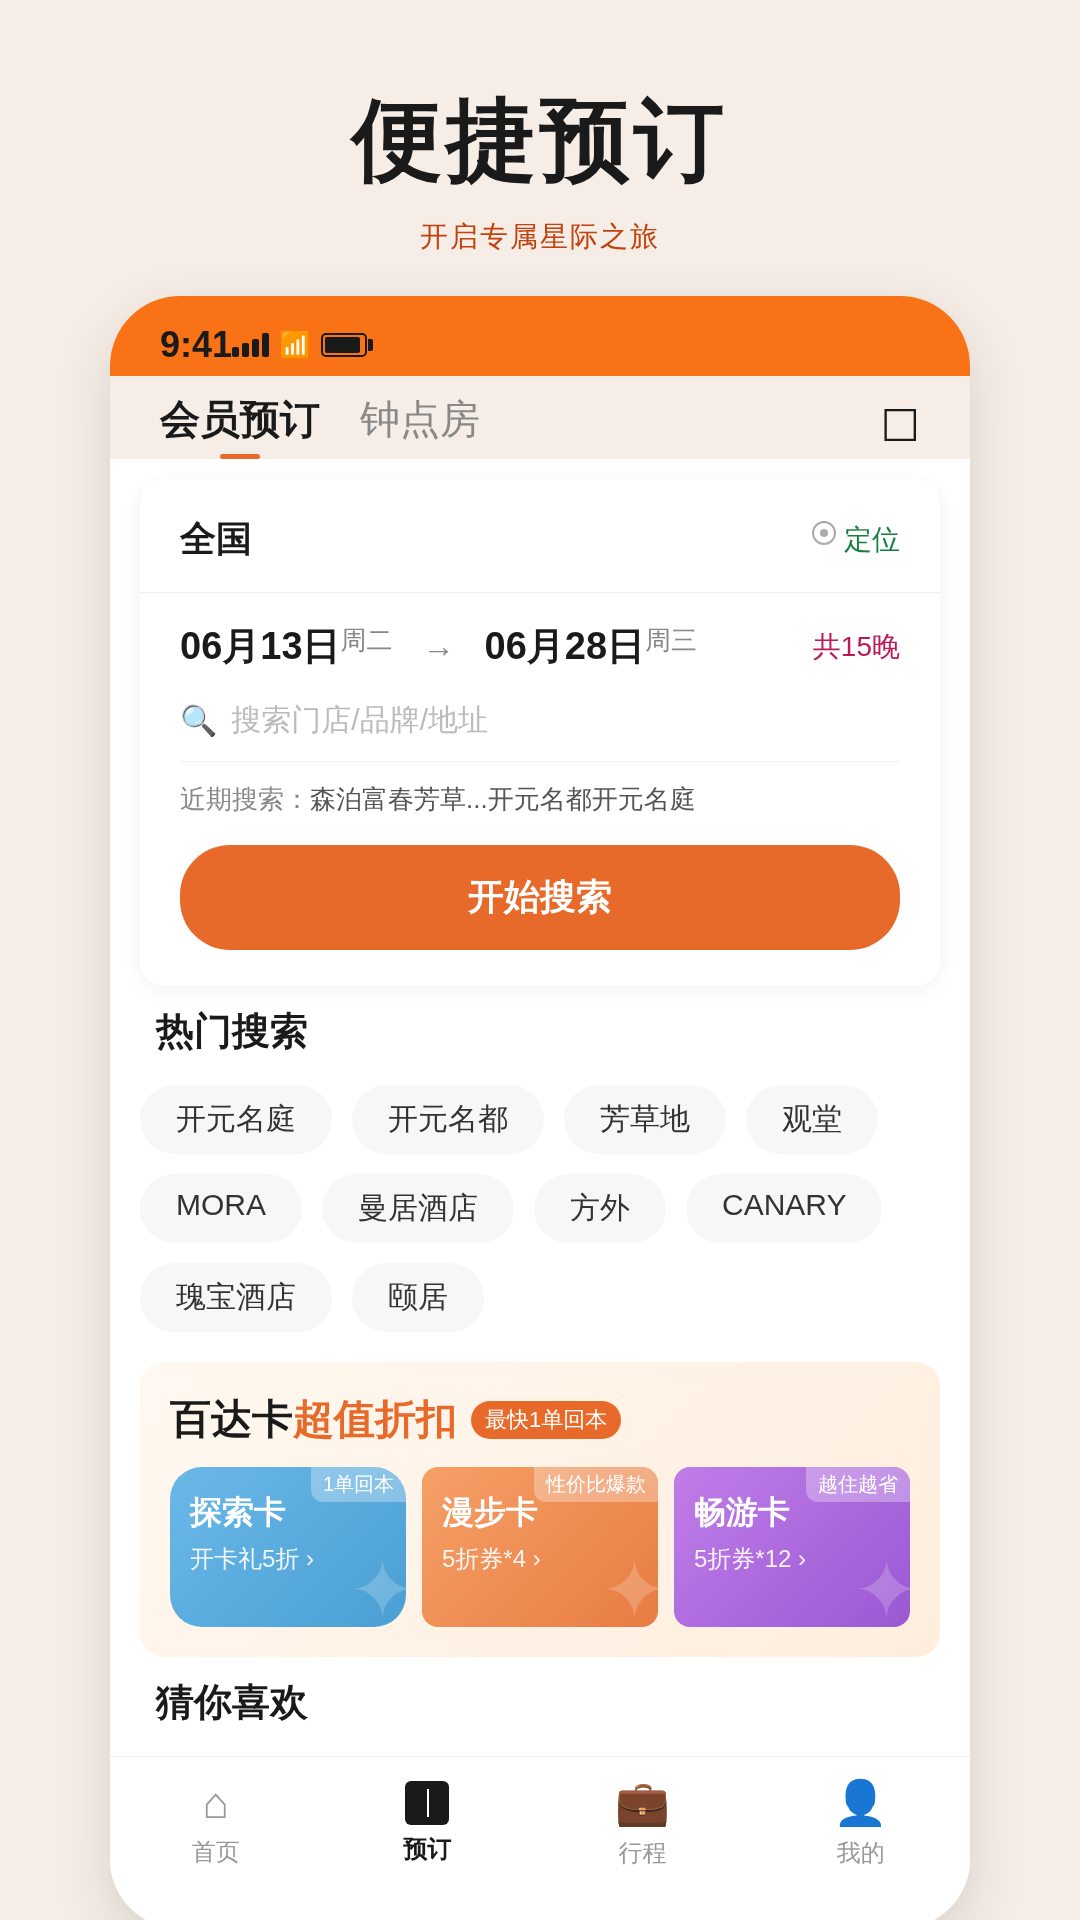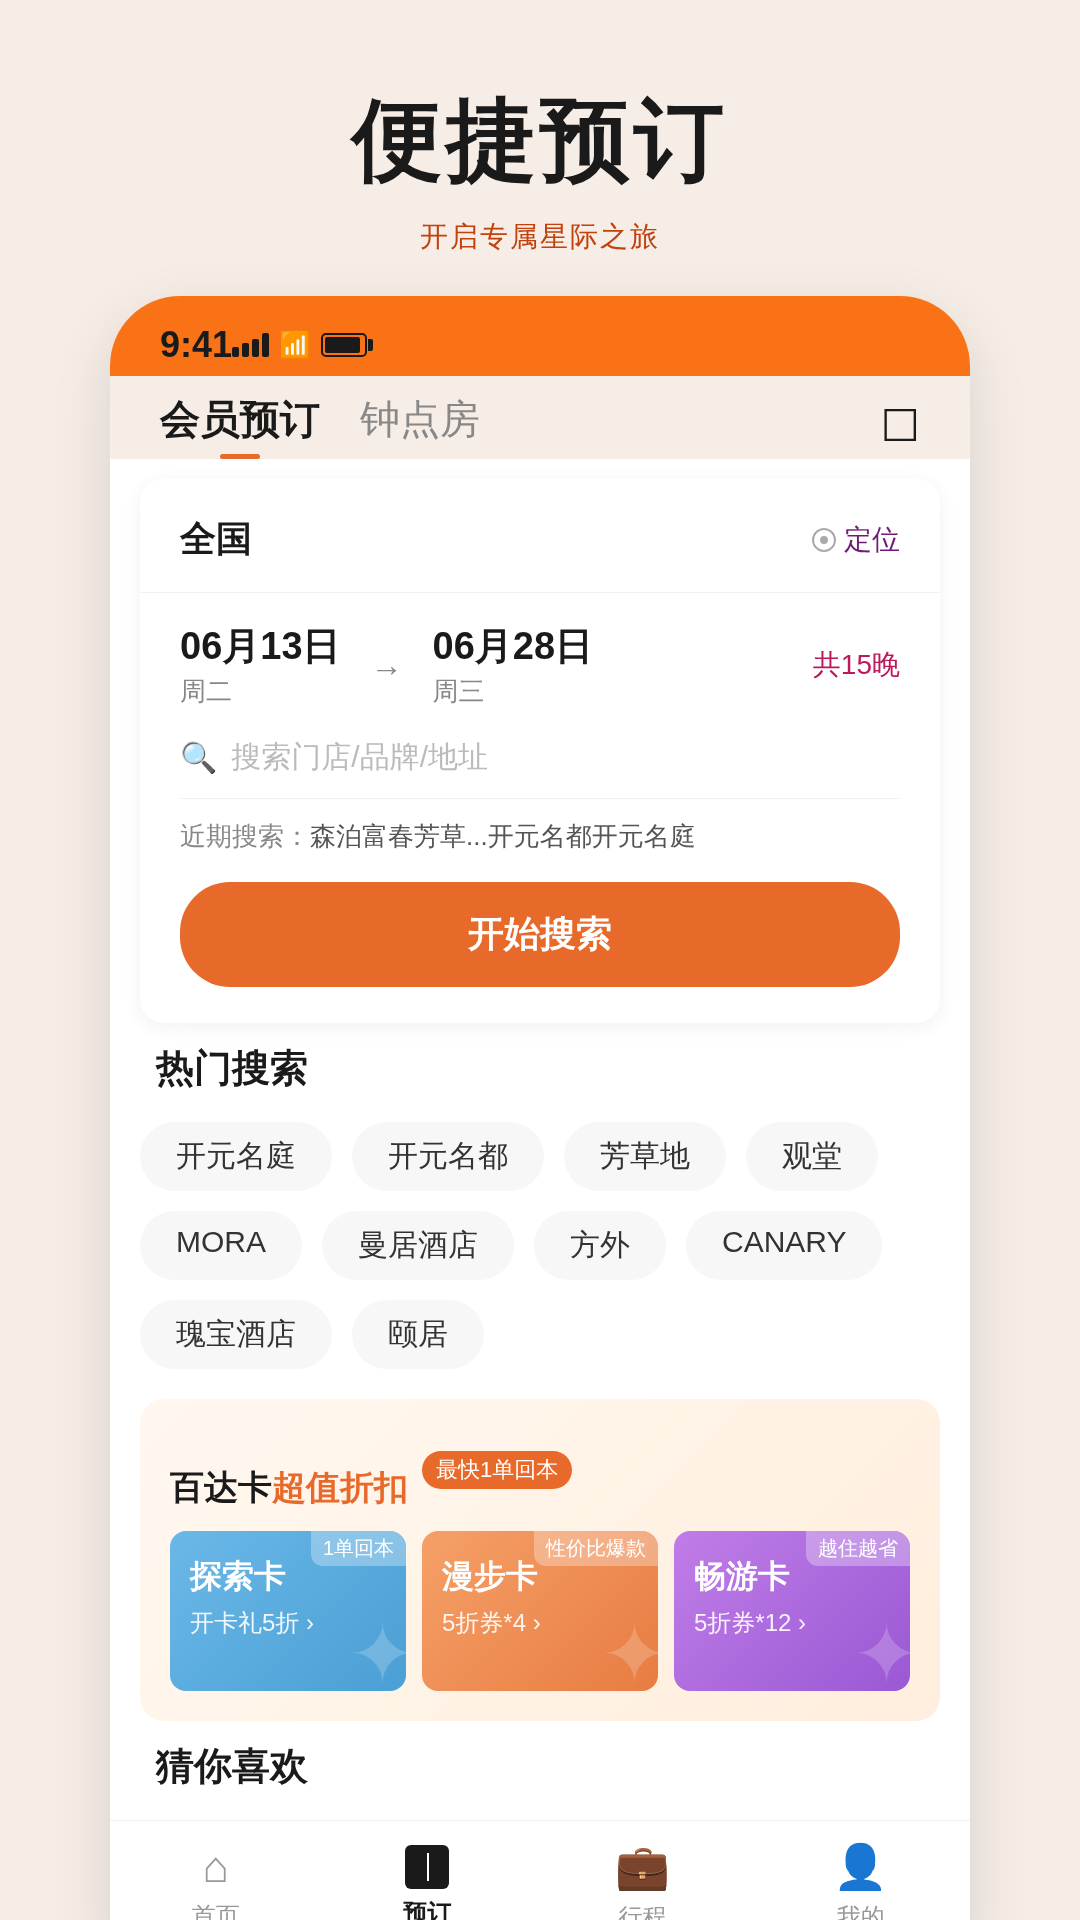--- a/index.html
+++ b/index.html
@@ -151,23 +151,23 @@
       justify-content: space-between;
       margin-bottom: 28px;
     }
     .location-text {
       font-size: 36px;
       font-weight: 600;
       color: #1a1a1a;
     }
     .location-btn {
       display: flex;
-      align-items: center;
+      align-items: flex-start;
       gap: 8px;
-      color: #701a75;
+      color: #15803d;
       font-size: 28px;
     }
     .location-dot {
       width: 24px;
       height: 24px;
       border: 2px solid #aaa;
       border-radius: 50%;
       position: relative;
     }
     .location-dot::after {
@@ -189,21 +189,21 @@
     }
 
     .date-row {
       display: flex;
       align-items: center;
       margin-bottom: 28px;
       gap: 20px;
     }
     .date-block {
       display: flex;
-      flex-direction: column;
+      flex-direction: row;
     }
     .date-main {
       font-size: 38px;
       font-weight: 600;
       color: #1a1a1a;
     }
     .date-day {
       font-size: 26px;
       color: #888;
       margin-top: 2px;
@@ -298,24 +298,23 @@
       border-radius: 24px;
       padding: 30px;
     }
     .baidaka-header {
       display: flex;
       align-items: center;
       gap: 14px;
       margin-bottom: 20px;
     }
     .baidaka-title {
-      font-size: 34px;
+      font-size: 41px;
       font-weight: 700;
       color: #1a1a1a;
-      margin-top: 36px;
     }
     .baidaka-title span {
       color: #e86a2a;
     }
     .baidaka-badge {
       background: #e86a2a;
       color: #fff;
       font-size: 22px;
       padding: 4px 14px;
       border-radius: 20px;
@@ -328,20 +327,21 @@
     .card-item {
       flex: 1;
       border-radius: 16px;
       padding: 24px 20px 20px;
       position: relative;
       overflow: hidden;
       min-height: 160px;
     }
     .card-item.blue {
       background: linear-gradient(135deg, #6ab8e8, #4a9fd4);
+      border-radius: 32px;
     }
     .card-item.orange {
       background: linear-gradient(135deg, #f5a067, #e87c42);
     }
     .card-item.purple {
       background: linear-gradient(135deg, #c07de8, #9a58d4);
     }
     .card-tag {
       position: absolute;
       top: 0;

